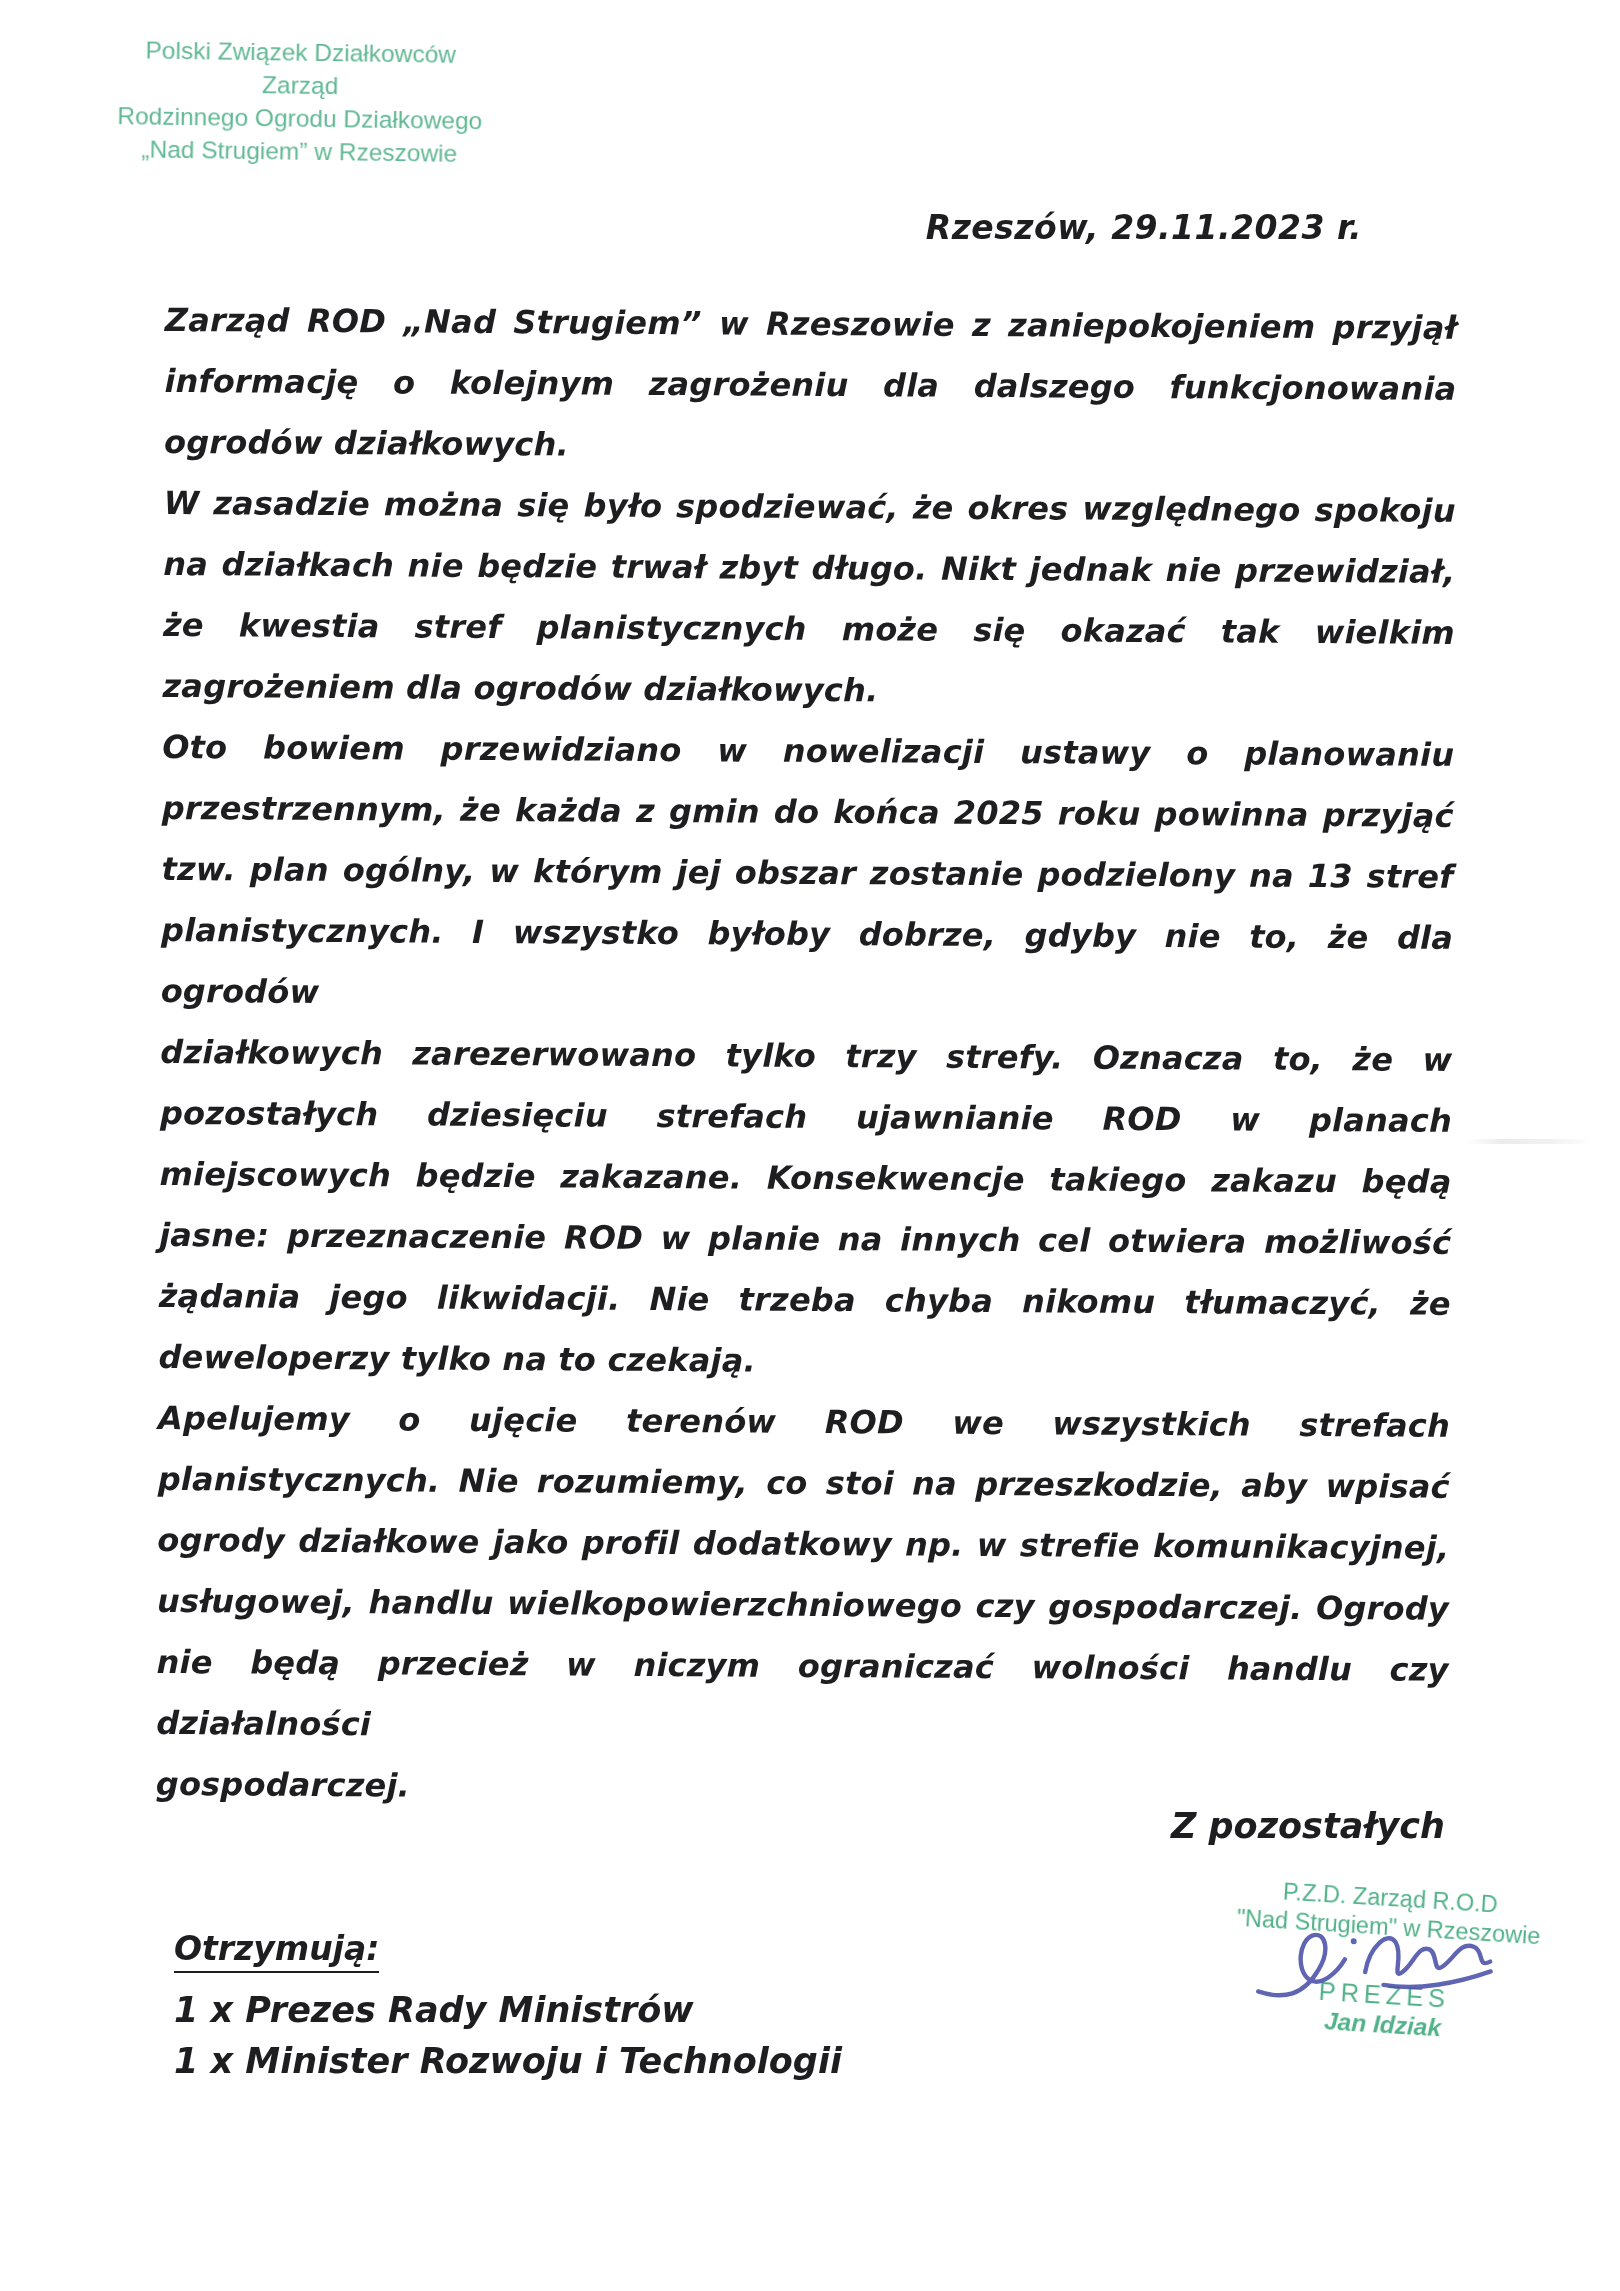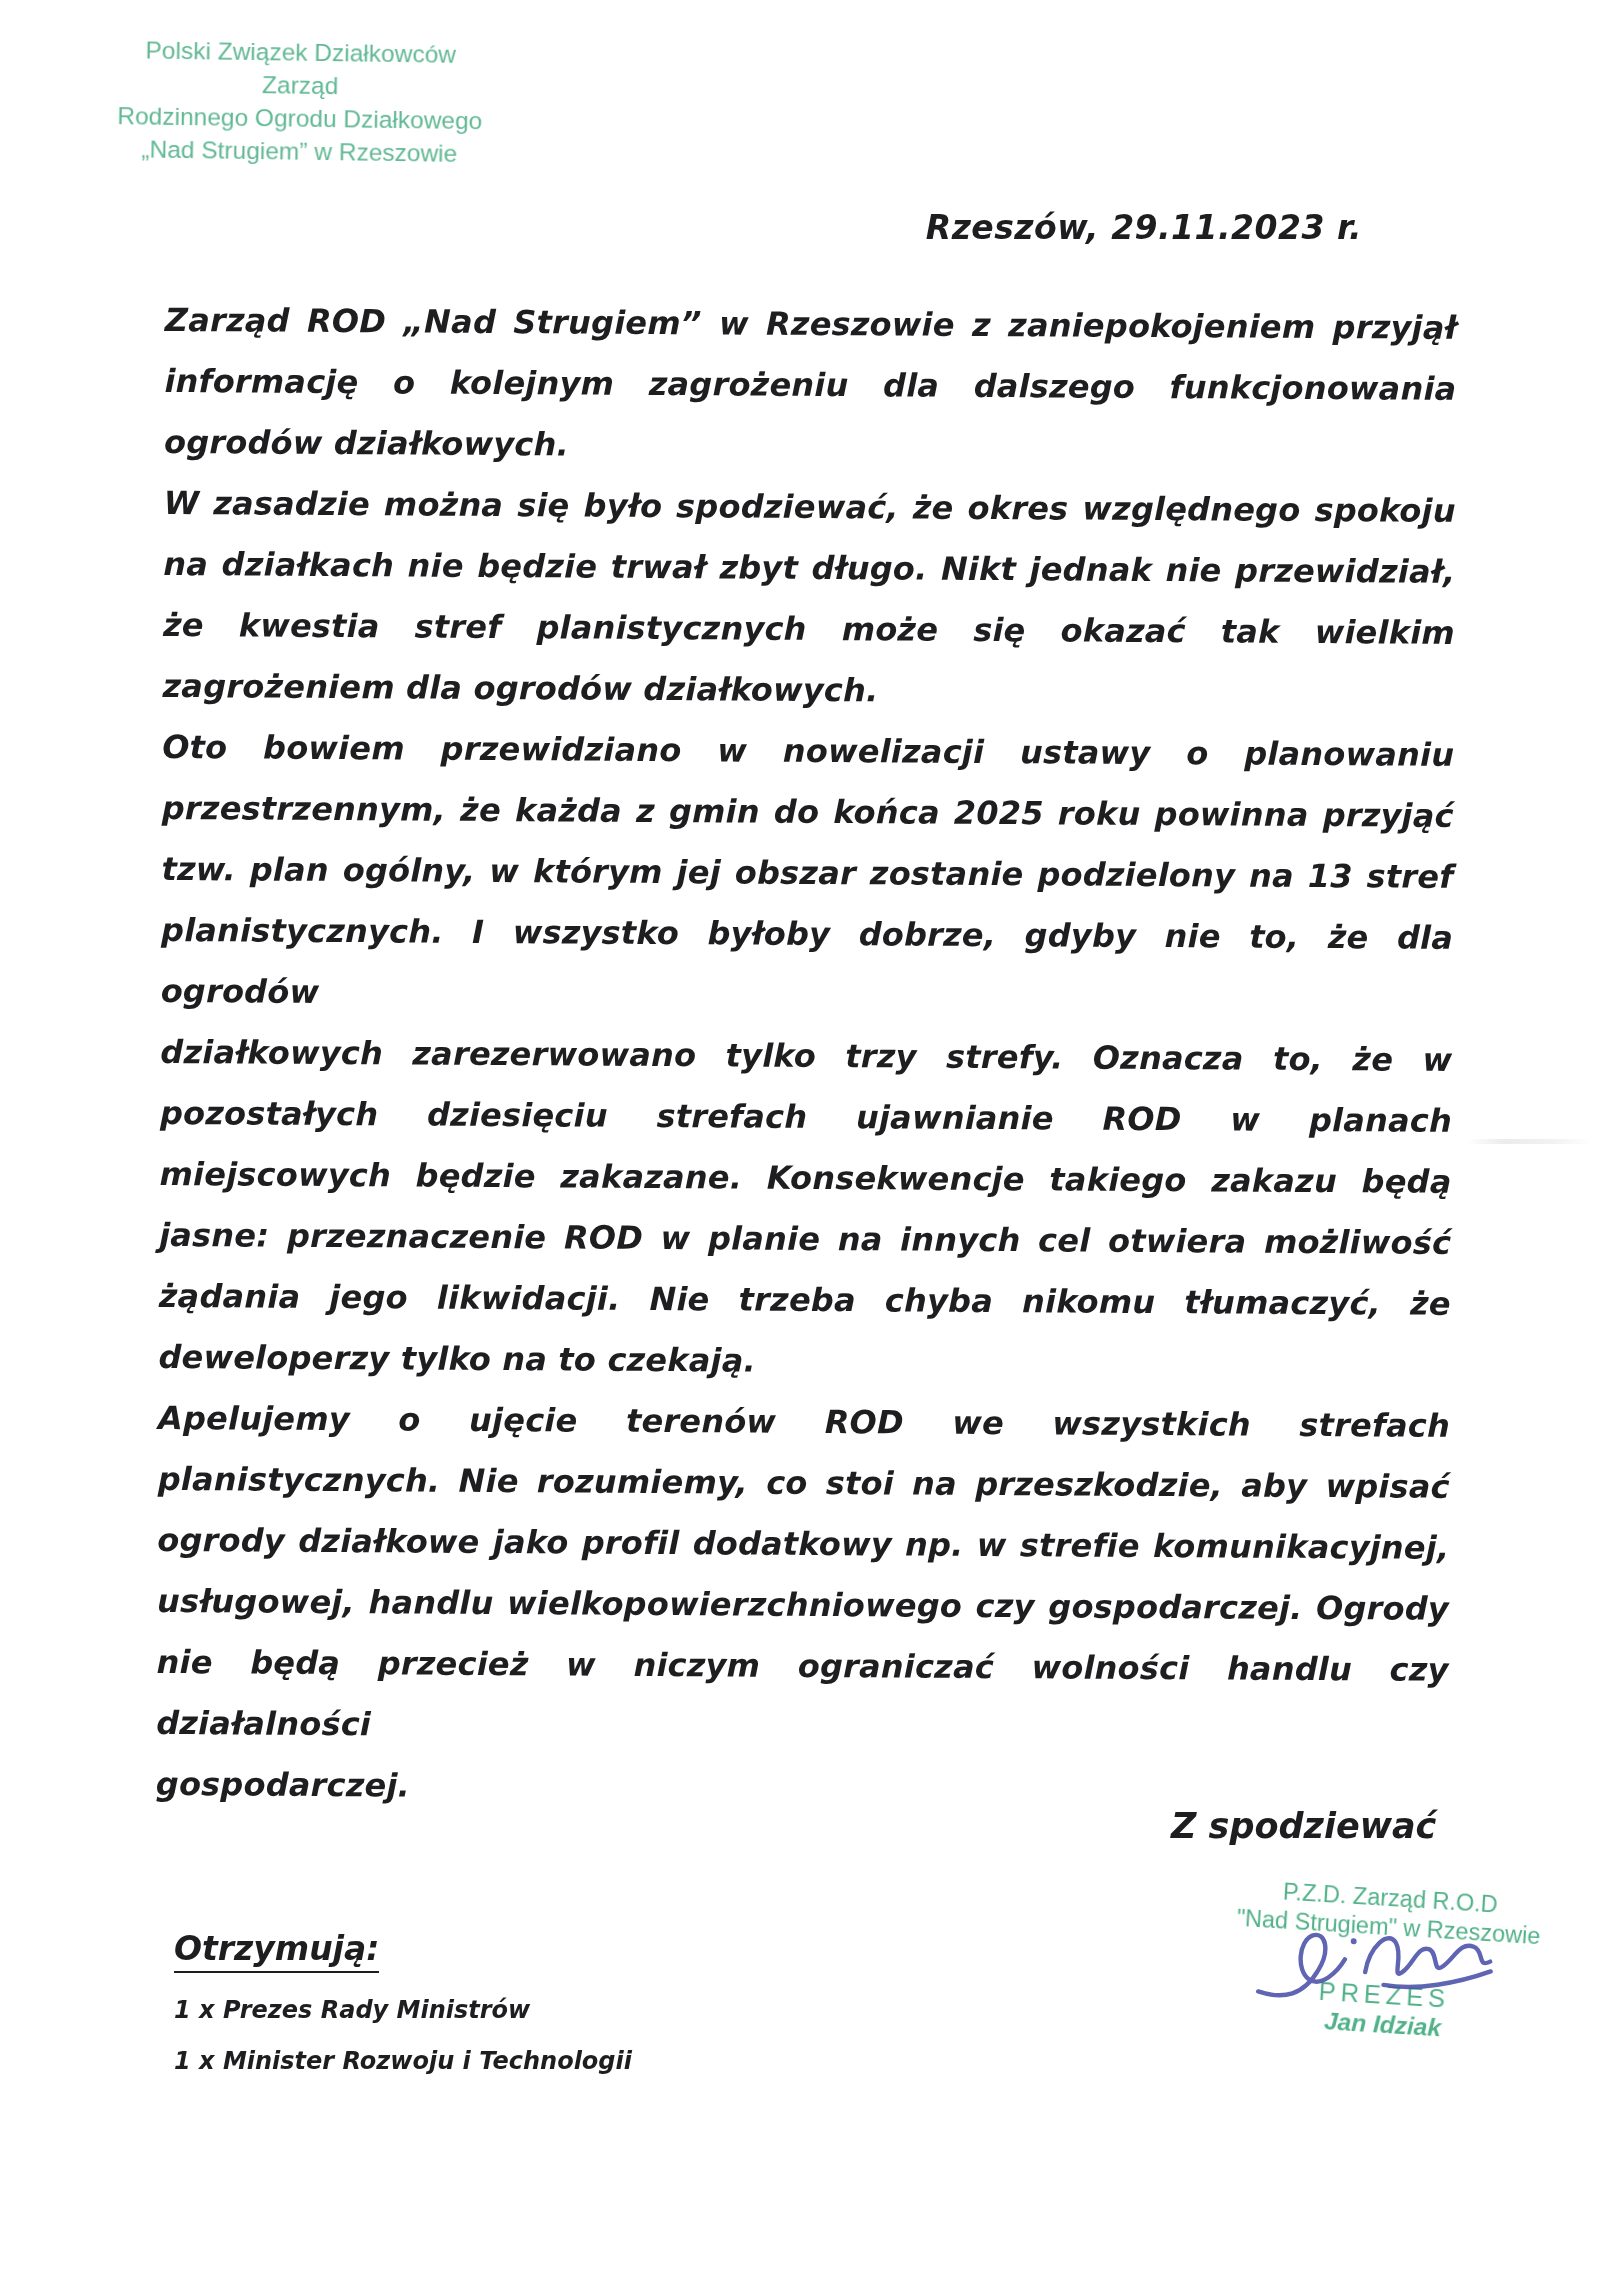--- a/index.html
+++ b/index.html
@@ -60,21 +60,21 @@
   .recipients{position:absolute;left:174px;top:1886px;}
   .rec-heading{
     display:inline-block;
     font-size:33px;font-style:italic;font-weight:700;
     border-bottom:2.9px solid var(--ink,#1e1e20);
     padding-bottom:2.9px;
     margin-bottom:11.8px;
     margin-top:43px;
   }
   .rec-item{
-    font-size:24px;font-style:italic;font-weight:700;
+    font-size:35px;font-style:italic;font-weight:700;
     line-height:51px;white-space:nowrap;
   }
 
   
   .sig-stamp{
     position:absolute;left:1227px;top:1874px;width:329px;
     text-align:center;
     transform:rotate(3.5deg);
     transform-origin:left top;
     color:var(--green,#3fa97c);
@@ -143,21 +143,21 @@
       <div class="bline">żądania jego likwidacji. Nie trzeba chyba nikomu tłumaczyć, że</div>
       <div class="bline plast">deweloperzy tylko na to czekają.</div>
       <div class="bline">Apelujemy o ujęcie terenów ROD we wszystkich strefach</div>
       <div class="bline">planistycznych. Nie rozumiemy, co stoi na przeszkodzie, aby wpisać</div>
       <div class="bline">ogrody działkowe jako profil dodatkowy np. w strefie komunikacyjnej,</div>
       <div class="bline">usługowej, handlu wielkopowierzchniowego czy gospodarczej. Ogrody</div>
       <div class="bline">nie będą przecież w niczym ograniczać wolności handlu czy działalności</div>
       <div class="bline plast">gospodarczej.</div>
     </div>
 
-  <div class="closing">Z spodziewać</div>
+  <div class="closing">Z pozostałych</div>
 
   <div class="recipients">
     <div class="rec-heading">Otrzymują:</div>
     <div id="recItems">
         <div class="rec-item">1 x Prezes Rady Ministrów</div>
         <div class="rec-item">1 x Minister Rozwoju i Technologii</div>
       </div>
   </div>
 
   <div class="sig-stamp">

